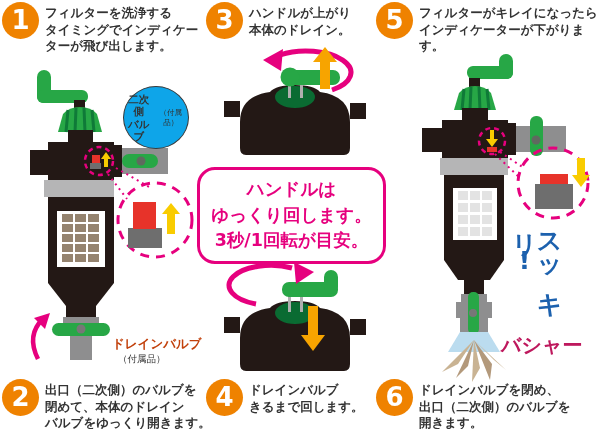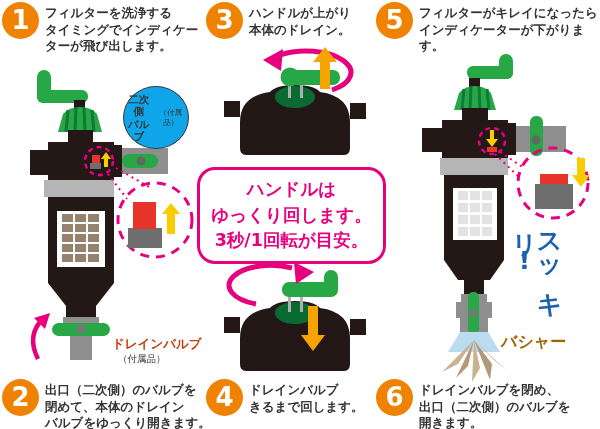--- a/index.html
+++ b/index.html
@@ -29,21 +29,21 @@
     text-align:center;
   }
   .balloon .bname{font-size:10.5px;font-weight:bold;line-height:1.15;white-space:pre-line;color:#333;}
   .balloon .bsub{font-size:7.5px;color:#333;}
   .drainlabel .bname{font-size:12.5px;font-weight:bold;color:#c2410c;}
   .drainlabel .bsub{font-size:9.5px;color:#333;margin-left:6px;}
   .sukkiri{
     writing-mode:vertical-rl;text-orientation:upright;
     color:#1C61AE;font-weight:900;font-size:25px;letter-spacing:1px;line-height:1;
   }
-  .splash{color:#a16207;font-size:16px;font-weight:600;}
+  .splash{color:#be185d;font-size:20px;font-weight:600;}
 </style>
 </head>
 <body>
 
 <div id="canvas">
 
   <div class="abs step" style="left:2px;top:2px;width:200px;">
     <div class="num">1</div>
     <div class="steptxt">フィルターを洗浄する
 タイミングでインディケー

